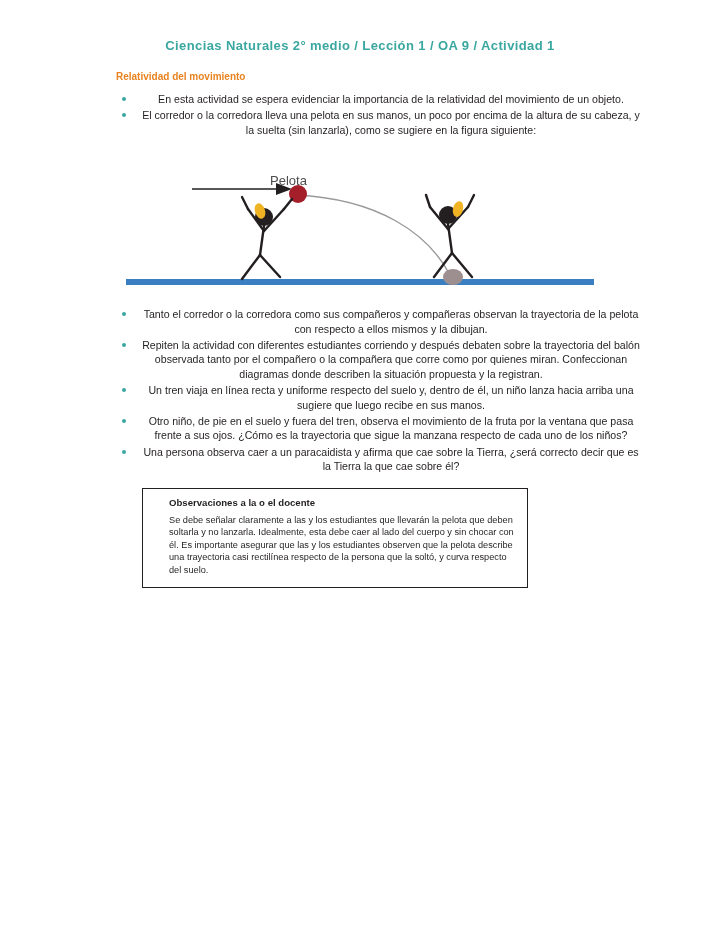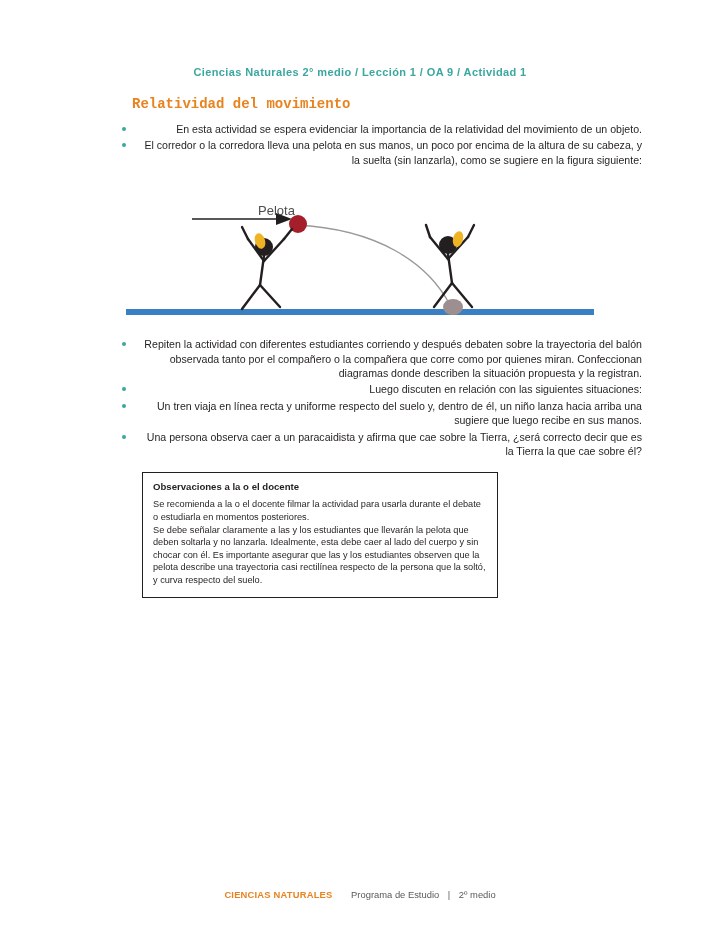--- a/index.html
+++ b/index.html
@@ -15,47 +15,46 @@
     overflow: hidden;
   }
   .page {
     position: relative;
     width: 720px;
     height: 932px;
     box-sizing: border-box;
     padding: 0 78px;
   }
   .doc-title {
-    margin-top: 66px;
+    margin-top: 38px;
     text-align: center;
     color: #3aa7a0;
-    font-size: 11px;
+    font-size: 13px;
     font-weight: bold;
     letter-spacing: 0.4px;
   }
   .section-title {
     margin-top: 18px;
-    margin-left: 54px;
+    margin-left: 38px;
     color: #e8831f;
-    font-size: 14px;
+    font-size: 10px;
     font-weight: bold;
-    font-family: Liberation Mono, monospace;
   }
   .bullet-list {
     margin-top: 10px;
     margin-left: 38px;
   }
   .bullet {
     position: relative;
     padding-left: 24px;
     font-size: 10.6px;
     line-height: 14.4px;
     color: #231f20;
     margin-bottom: 2px;
-    text-align: right;
+    text-align: center;
   }
   .bullet::before {
     content: "";
     position: absolute;
     left: 6px;
     top: 5px;
     width: 4px;
     height: 4px;
     border-radius: 50%;
     background: #3aa7a0;
@@ -63,35 +62,35 @@
   .figure {
     position: relative;
     margin: 14px 0 6px 0;
     height: 150px;
   }
   .figure svg {
     display: block;
   }
   .figure-label {
     position: absolute;
-    left: 180px;
+    left: 192px;
     top: 22px;
     font-size: 13px;
     color: #4d4d4d;
   }
   .bullet-list-2 {
     margin-top: 6px;
     margin-left: 38px;
   }
   .note-box {
     margin: 14px 0 0 64px;
-    width: 356px;
+    width: 386px;
     border: 1px solid #231f20;
     box-sizing: border-box;
-    padding: 8px 10px 10px 10px;
+    padding: 8px 10px 10px 26px;
   }
   .note-title {
     font-size: 9.6px;
     font-weight: bold;
     color: #231f20;
     margin-bottom: 6px;
   }
   .note-text {
     font-size: 9.2px;
     line-height: 12.6px;
@@ -168,32 +167,26 @@
         <path d="M390 56 L396 44"></path>
       </g>
       <ellipse cx="380" cy="58" rx="5" ry="8" fill="#f0b323" stroke="none" transform="rotate(14 380 58)"></ellipse>
 
       <ellipse cx="375" cy="126" rx="10" ry="8" fill="#9d8f8f"></ellipse>
     </svg>
     <div class="figure-label">Pelota</div>
   </div>
 
   <div class="bullet-list-2">
+    <div class="bullet">Tanto el corredor o la corredora como sus compañeros y compañeras observan la trayectoria de la pelota con respecto a ellos mismos y la dibujan.</div>
     <div class="bullet">Repiten la actividad con diferentes estudiantes corriendo y después debaten sobre la trayectoria del balón observada tanto por el compañero o la compañera que corre como por quienes miran. Confeccionan diagramas donde describen la situación propuesta y la registran.</div>
-    <div class="bullet">Luego discuten en relación con las siguientes situaciones:</div>
     <div class="bullet">Un tren viaja en línea recta y uniforme respecto del suelo y, dentro de él, un niño lanza hacia arriba una sugiere que luego recibe en sus manos.</div>
+    <div class="bullet">Otro niño, de pie en el suelo y fuera del tren, observa el movimiento de la fruta por la ventana que pasa frente a sus ojos. ¿Cómo es la trayectoria que sigue la manzana respecto de cada uno de los niños?</div>
     <div class="bullet">Una persona observa caer a un paracaidista y afirma que cae sobre la Tierra, ¿será correcto decir que es la Tierra la que cae sobre él?</div>
   </div>
 
   <div class="note-box">
     <div class="note-title">Observaciones a la o el docente</div>
-    <div class="note-text">Se recomienda a la o el docente filmar la actividad para usarla durante el debate o estudiarla en momentos posteriores.</div>
     <div class="note-text">Se debe señalar claramente a las y los estudiantes que llevarán la pelota que deben soltarla y no lanzarla. Idealmente, esta debe caer al lado del cuerpo y sin chocar con él. Es importante asegurar que las y los estudiantes observen que la pelota describe una trayectoria casi rectilínea respecto de la persona que la soltó, y curva respecto del suelo.</div>
   </div>
 
-  <div class="footer">
-    <span class="brand">CIENCIAS NATURALES</span>
-    <span class="rest">Programa de Estudio</span>
-    <span class="sep">|</span>
-    <span class="rest" style="margin-left:0">2º medio</span>
-  </div>
 
 </div>
 
 </body></html>

